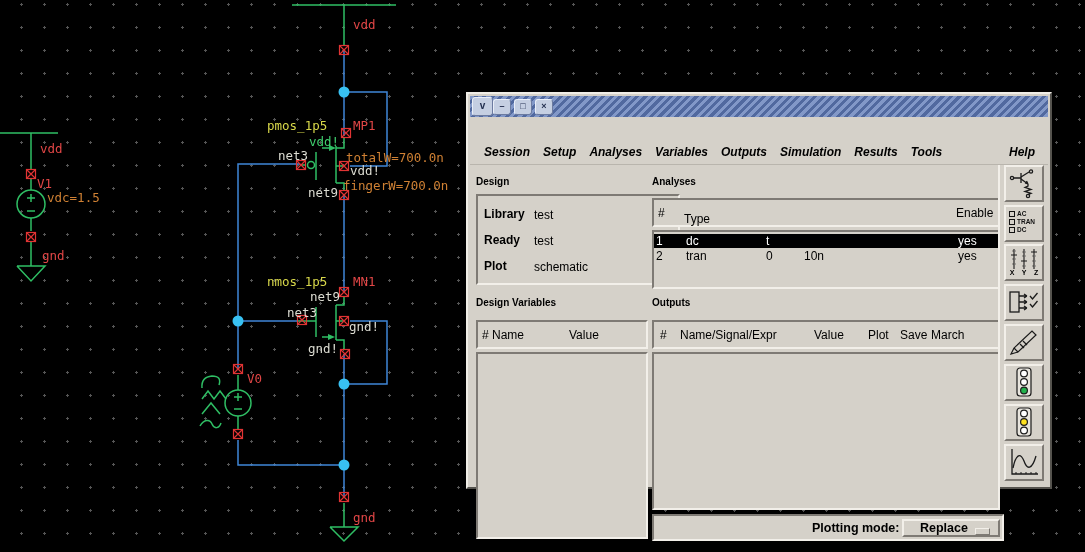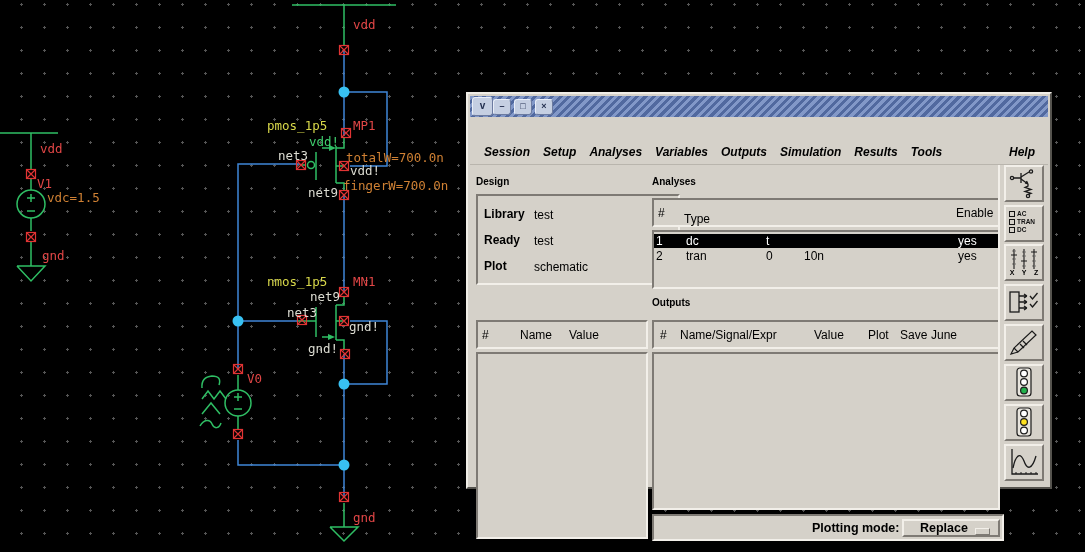--- a/index.html
+++ b/index.html
@@ -224,20 +224,21 @@
     <span class="menu-item">Simulation</span>
     <span class="menu-item">Results</span>
     <span class="menu-item">Tools</span>
     <span class="menu-item" style="margin-left:auto;margin-right:13px">Help</span>
   </div>
 
   <div class="win-body">
 
     <div class="sect-title" style="left:6px;top:11px;width:172px">Design</div>
     <div class="sect-title" style="left:182px;top:11px;width:348px">Analyses</div>
+    <div class="sect-title" style="left:6px;top:132px;width:172px">Design Variables</div>
     <div class="sect-title" style="left:182px;top:132px;width:348px">Outputs</div>
 
     <div class="sunken" style="left:6px;top:29px;width:204px;height:91px">
       <span class="cell" style="left:6px;top:11px;font-weight:bold;font-size:12px">Library</span>
       <span class="cell mono" style="left:56px;top:12px">test</span>
       <span class="cell" style="left:6px;top:37px;font-weight:bold;font-size:12px">Ready</span>
       <span class="cell mono" style="left:56px;top:38px">test</span>
       <span class="cell" style="left:6px;top:63px;font-weight:bold;font-size:12px">Plot</span>
       <span class="cell mono" style="left:56px;top:64px">schematic</span>
     </div>
@@ -259,32 +260,32 @@
         <span class="cell mono" style="left:2px;top:0">2</span>
         <span class="cell mono" style="left:32px;top:0">tran</span>
         <span class="cell mono" style="left:112px;top:0">0</span>
         <span class="cell mono" style="left:150px;top:0">10n</span>
         <span class="cell mono" style="left:304px;top:0">yes</span>
       </div>
     </div>
 
     <div class="sunken" style="left:6px;top:155px;width:172px;height:29px">
       <span class="cell mono" style="left:4px;top:6px">#</span>
-      <span class="cell mono" style="left:42px;top:6px">Name</span>
+      <span class="cell mono" style="left:14px;top:6px">Name</span>
       <span class="cell mono" style="left:91px;top:6px">Value</span>
     </div>
     <div class="sunken" style="left:6px;top:187px;width:172px;height:187px"></div>
 
     <div class="sunken" style="left:182px;top:155px;width:348px;height:29px">
       <span class="cell mono" style="left:6px;top:6px">#</span>
       <span class="cell mono" style="left:26px;top:6px">Name/Signal/Expr</span>
       <span class="cell mono" style="left:160px;top:6px">Value</span>
       <span class="cell mono" style="left:214px;top:6px">Plot</span>
       <span class="cell mono" style="left:246px;top:6px">Save</span>
-      <span class="cell mono" style="left:277px;top:6px">June</span>
+      <span class="cell mono" style="left:277px;top:6px">March</span>
     </div>
     <div class="sunken" style="left:182px;top:187px;width:348px;height:158px"></div>
 
     <div class="sunken" style="left:182px;top:349px;width:352px;height:27px">
       <span class="plot-label" style="left:148px;top:5px">Plotting mode:</span>
       <div class="raised replace-btn" style="left:248px;top:3px;width:98px;height:18px">
         <span>Replace</span>
         <span class="opt-dash"></span>
       </div>
     </div>

